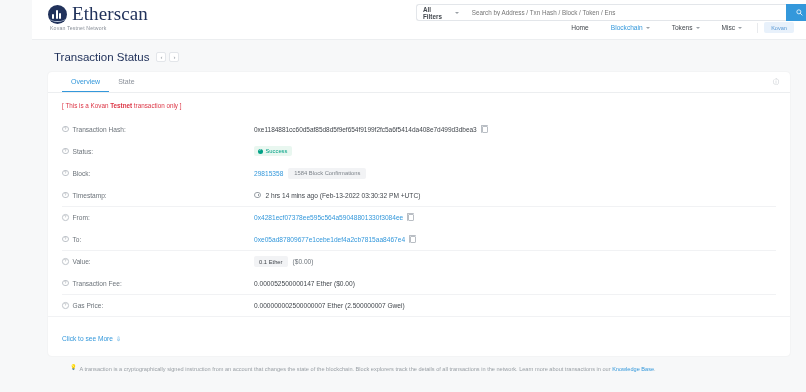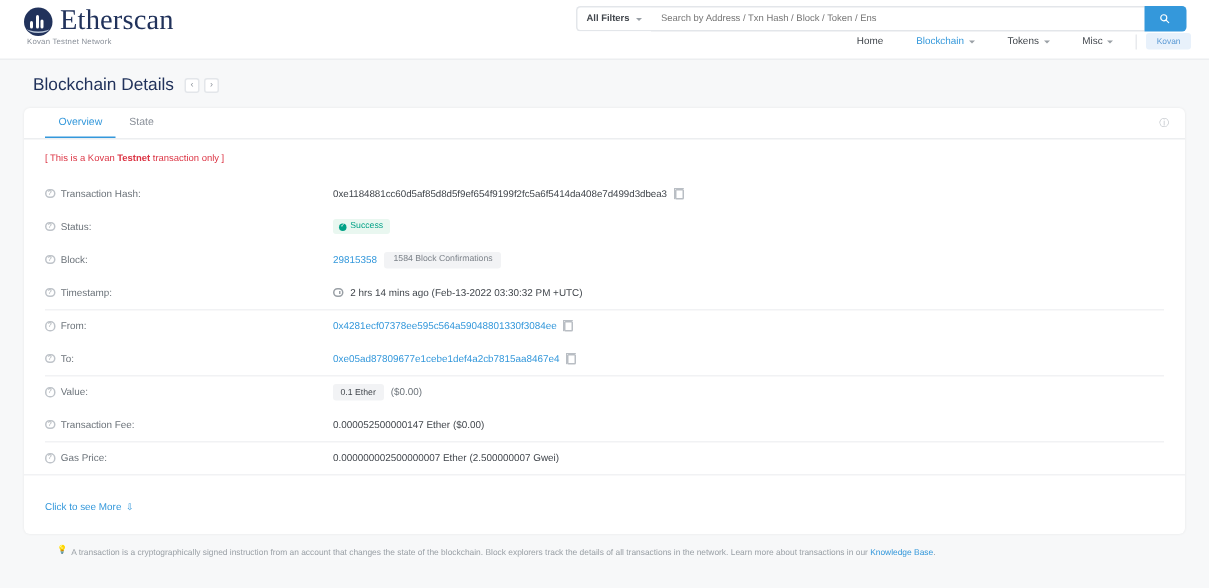--- a/index.html
+++ b/index.html
@@ -3,21 +3,21 @@
 <meta charset="utf-8">
 <style>
   * { box-sizing: border-box; }
   html, body {
     margin: 0; padding: 0;
     width: 806px; height: 392px;
     background: #f6f7f8;
     font-family: "Liberation Sans", sans-serif;
     -webkit-font-smoothing: antialiased;
   }
-  .page { width: 806px; height: 392px; position: relative; overflow: hidden; background:#f7f8f9; }
+  .page { width: 806px; height: 392px; position: relative; overflow: hidden; background:#f7f8f9;padding-left:32px; }
 
   
   .topbar {
     background: #fff;
     height: 40px;
     position: relative;
     border-bottom: 1px solid #eceef0;
   }
   .brand { position: absolute; left: 16px; top: 3px; display: flex; align-items: center; gap: 5px; }
   .brand-logo { width: 19px; height: 19px; border-radius: 50%; background: #21325b; position: relative; flex: none; }
@@ -191,21 +191,21 @@
         <span class="caret"></span>
       </a>
       <span class="divider"></span>
       <span class="netbadge">Kovan</span>
     </div>
   </div>
 
   <div class="content">
 
     <div class="pagehead">
-      <div class="pagetitle">Blockchain Details</div>
+      <div class="pagetitle">Transaction Status</div>
       <div class="navarrows">
         <div class="arrowbtn">‹</div>
         <div class="arrowbtn">›</div>
       </div>
     </div>
 
     <div class="card">
 
       <div class="tabbar">
         <div class="tab active">Overview</div>

